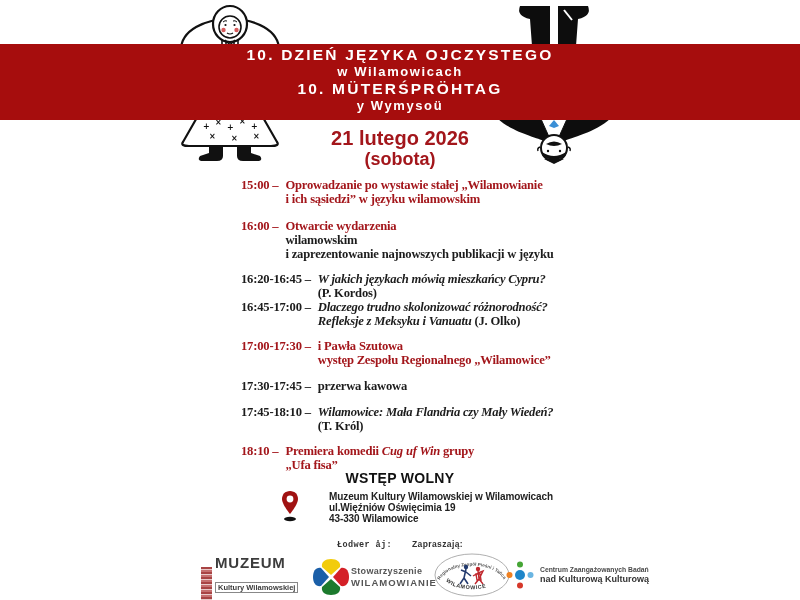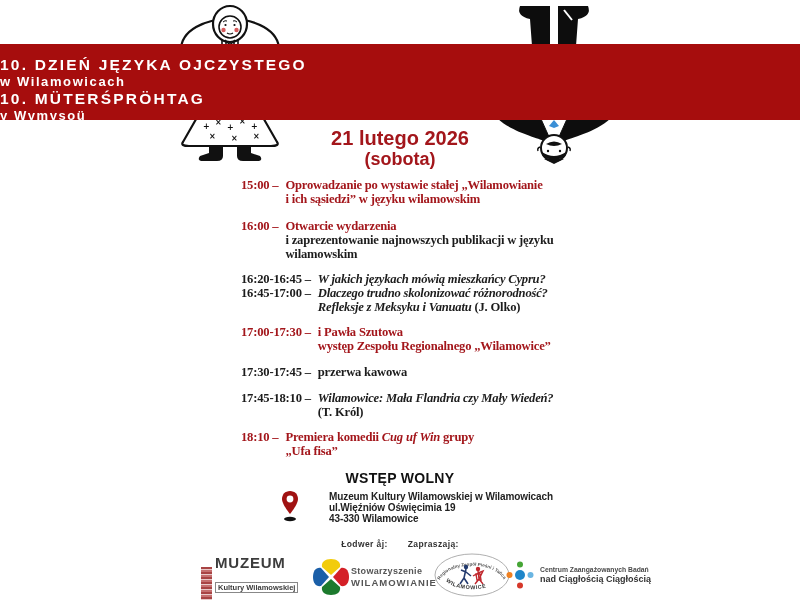--- a/index.html
+++ b/index.html
@@ -6,21 +6,21 @@
   body{
     width:800px;height:600px;background:#ffffff;position:relative;overflow:hidden;
     font-family:"Liberation Sans", sans-serif;
   }
   
   .figure-left{position:absolute;left:165px;top:4px;width:130px;height:160px;z-index:1;}
   .figure-right{position:absolute;left:494px;top:2px;width:120px;height:162px;z-index:1;}
   
   .banner{
     position:absolute;left:0;top:44px;width:800px;height:76px;background:#a60d0d;
-    color:#fff;text-align:left;z-index:2;box-sizing:border-box;padding-top:12px;
+    color:#fff;text-align:center;z-index:2;box-sizing:border-box;padding-top:2px;
   }
   .banner .l-big{font-size:15.5px;font-weight:bold;letter-spacing:2.2px;line-height:18px;}
   .banner .l-small{font-size:13px;font-weight:bold;letter-spacing:1.6px;line-height:16px;}
   
   .date-block{position:absolute;top:128px;left:0;width:800px;text-align:center;
     color:#a3161b;font-weight:bold;z-index:3;}
   .date-block .d1{font-size:20px;line-height:21px;}
   .date-block .d2{font-size:18px;line-height:20px;}
   
   .schedule{position:absolute;left:241px;top:178px;width:380px;z-index:3;
@@ -34,21 +34,21 @@
   
   .free-entry{position:absolute;top:470px;left:0;width:800px;text-align:center;
     font-size:14px;font-weight:bold;color:#111;letter-spacing:0.3px;z-index:3;}
   
   .location{position:absolute;left:281px;top:490px;display:flex;z-index:3;gap:18px;}
   .loc-text{margin-left:12px;font-size:10px;font-weight:bold;color:#222;
     line-height:11px;letter-spacing:-0.1px;margin-top:1px;}
   
   .credits{position:absolute;top:539px;left:0;width:800px;text-align:center;
     font-size:8.5px;font-weight:bold;color:#333;letter-spacing:0.4px;z-index:3;}
-  .credits .sp1{margin-right:20px;}
+  .credits .sp1{margin-right:20px;font-family:Liberation Mono, monospace;}
   .logo{position:absolute;z-index:3;display:flex;align-items:center;}
   .logo-muzeum{left:201px;top:556px;}
   .mz-strip{width:11px;height:40px;margin-right:3px;
     background:repeating-linear-gradient(180deg,#a84444 0 2px,#e9caca 2px 3px,#c57070 3px 5px);}
   .mz-title{font-size:15px;font-weight:bold;color:#3c3c3c;letter-spacing:0.8px;line-height:14px;}
   .mz-sub{font-size:7.5px;font-weight:bold;color:#3c3c3c;border:1px solid #888;
     padding:0 2px;margin-top:12px;display:inline-block;line-height:9px;letter-spacing:0;}
   .logo-stow{left:311px;top:557px;}
   .stow-text{margin-left:0;color:#555;}
   .stow-l1{font-size:9px;font-weight:bold;line-height:11px;letter-spacing:0.3px;}
@@ -143,29 +143,30 @@
     <span>
       <span class="line">Oprowadzanie po wystawie stałej „Wilamowianie</span>
       <span class="line">i ich sąsiedzi” w języku wilamowskim</span>
     </span>
   </div>
 
   <div class="sch-item mb11">
     <span class="time red">16:00 –</span>
     <span>
       <span class="line red">Otwarcie wydarzenia</span>
+      <span class="line">wilamowskim</span>
       <span class="line">i zaprezentowanie najnowszych publikacji w języku</span>
-      <span class="line">wilamowskim</span>
     </span>
   </div>
 
   <div class="sch-item mb0">
     <span class="time">16:20-16:45 –</span>
     <span>
       <span class="line it">W jakich językach mówią mieszkańcy Cypru?</span>
+      <span class="line">(P. Kordos)</span>
     </span>
   </div>
 
   <div class="sch-item mb11">
     <span class="time">16:45-17:00 –</span>
     <span>
       <span class="line it">Dlaczego trudno skolonizować różnorodność?</span>
       <span class="line"><span class="it">Refleksje z Meksyku i Vanuatu</span><span> (J. Olko)</span></span>
     </span>
   </div>
@@ -265,15 +266,15 @@
   <svg width="30" height="30" viewBox="0 0 30 30">
     <circle cx="15" cy="15" r="5" fill="#1f86c9"></circle>
     <circle cx="15" cy="15" r="7.2" fill="none" stroke="#ffffff" stroke-width="2"></circle>
     <circle cx="15" cy="4.5" r="3" fill="#45a535"></circle>
     <circle cx="4.5" cy="15" r="3" fill="#f08020"></circle>
     <circle cx="15" cy="25.5" r="3" fill="#d6382a"></circle>
     <circle cx="25.5" cy="15" r="3" fill="#6ab5e2"></circle>
   </svg>
   <div class="cen-text">
     <div class="cen-l1">Centrum Zaangażowanych Badań</div>
-    <div class="cen-l2">nad Ciągłością Ciągłością</div>
+    <div class="cen-l2">nad Kulturową Kulturową</div>
   </div>
 </div>
 
 </body></html>

